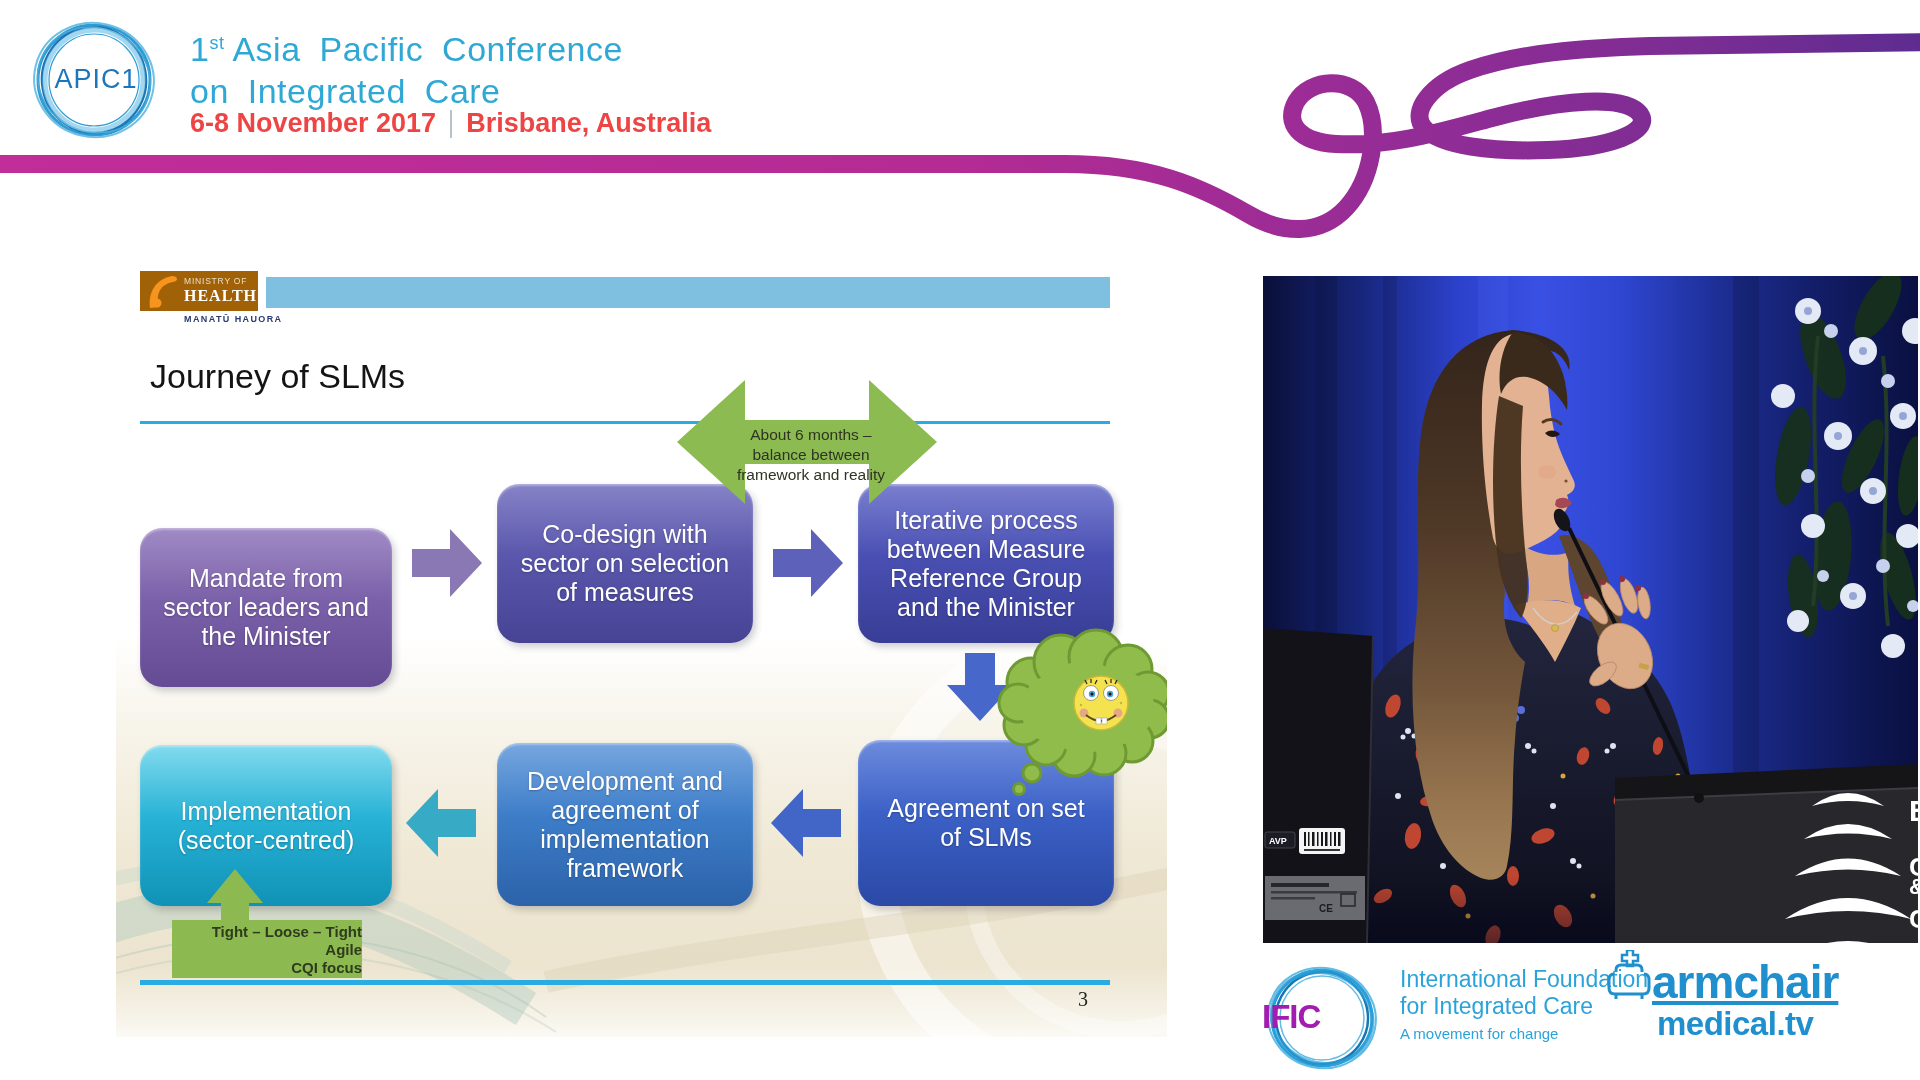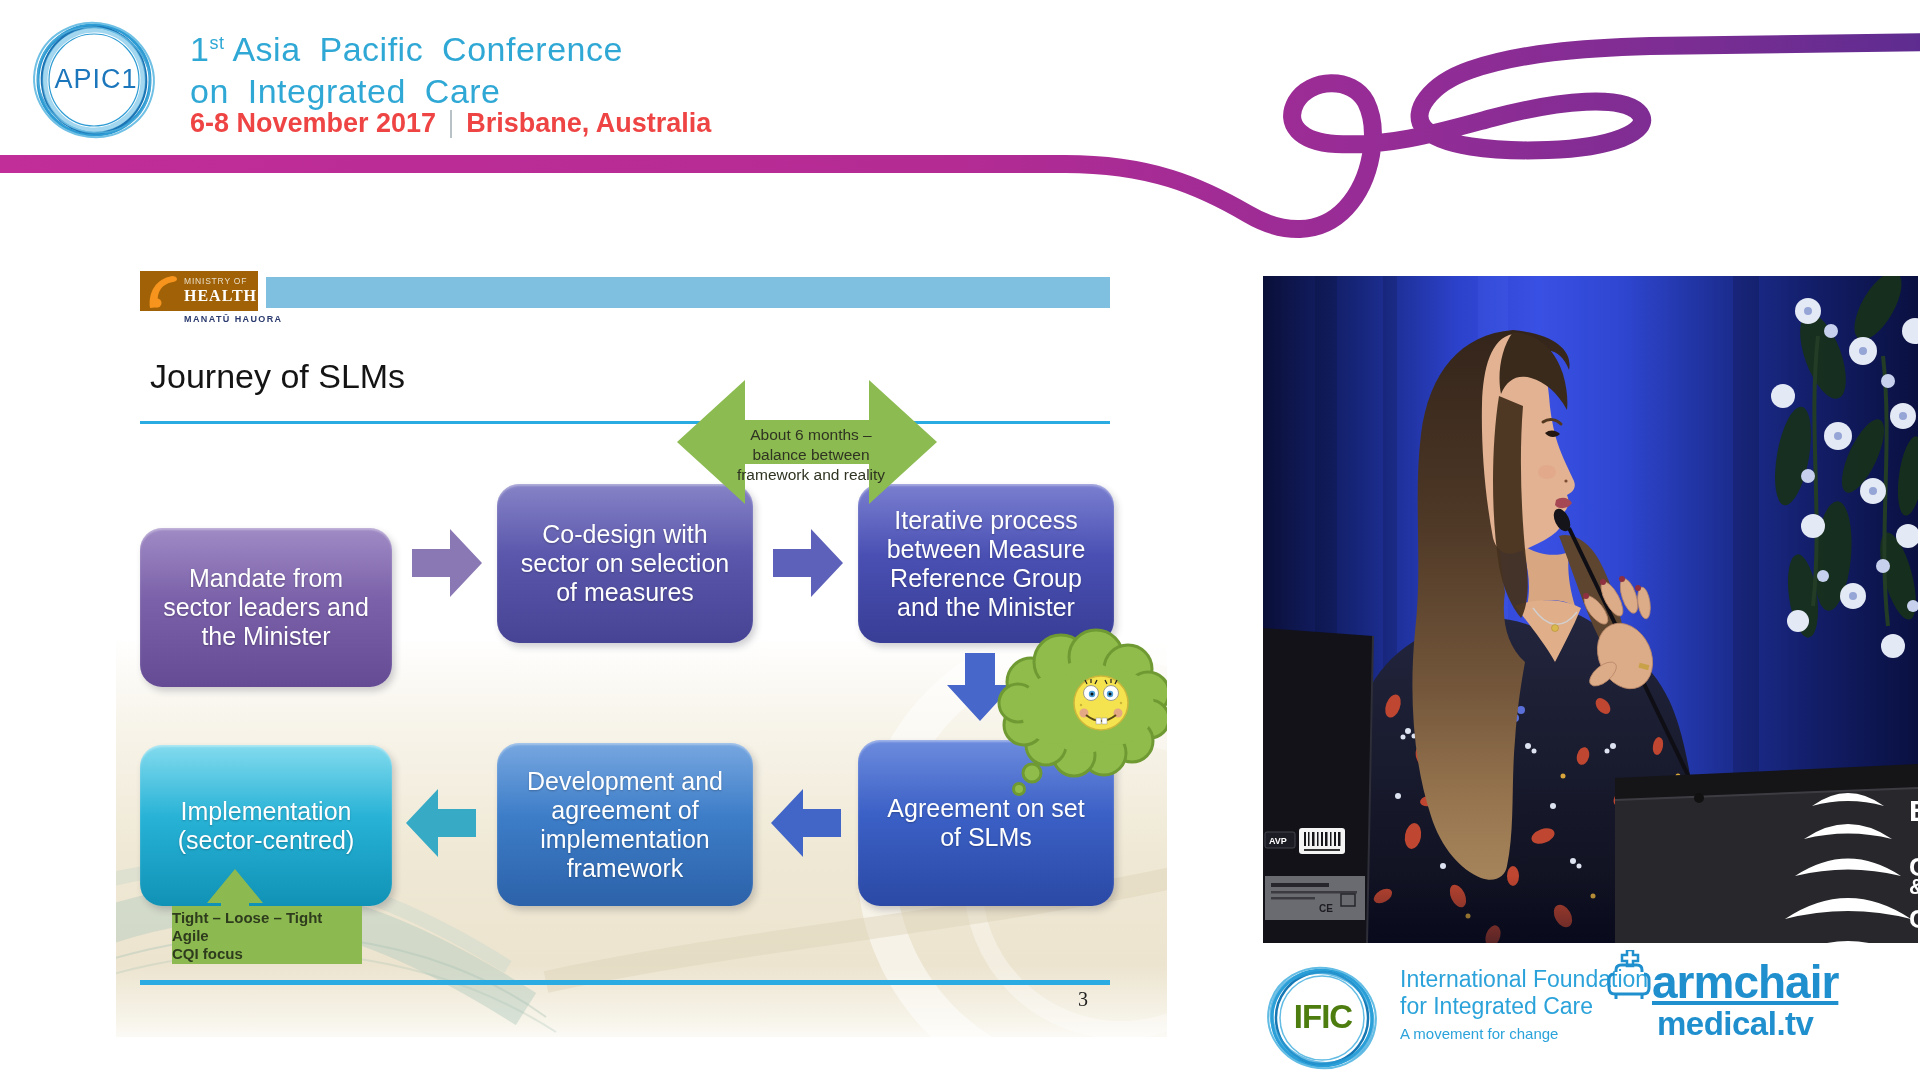--- a/index.html
+++ b/index.html
@@ -50,33 +50,33 @@
   #b3{left:742px;top:227px;width:256px;height:159px;background:linear-gradient(180deg,#7a7fd0 0%,#4a50b3 45%,#383d95 100%);}
   #b4{left:742px;top:483px;width:256px;height:166px;background:linear-gradient(180deg,#6d8cde 0%,#3b60c6 45%,#2b49a5 100%);}
   #b5{left:381px;top:486px;width:256px;height:163px;background:linear-gradient(180deg,#77a7e0 0%,#3d7dc8 45%,#2c62a9 100%);}
   #b6{left:24px; top:488px;width:252px;height:161px;background:linear-gradient(180deg,#83dbee 0%,#27b2d6 45%,#1092b6 100%);}
 
   .flow-low,.flow-high{position:absolute;left:0;top:0;width:1051px;height:780px;pointer-events:none;}
   .flow-low{z-index:1;} .flow-high{z-index:4;}
   .annot{position:absolute;left:575px;top:168px;width:240px;z-index:5;text-align:center;
     font-size:15.5px;line-height:20px;color:#2f3422;}
   .annot span{display:block;}
-  .note{position:absolute;left:56px;top:649px;width:190px;height:58px;z-index:5;
+  .note{position:absolute;left:56px;top:663px;width:190px;height:58px;z-index:5;
     background:#8cba50;color:#2e3b1d;font-size:15px;font-weight:bold;line-height:18px;
-    text-align:left;padding-top:3px;box-sizing:border-box;}
+    text-align:right;padding-top:3px;box-sizing:border-box;}
   .note span{display:block;}
 
   
   .video{position:absolute;left:1237px;top:276px;width:655px;height:667px;
     background:#0c1240;overflow:hidden;margin-left:26px;}
 
   
   .ific{position:absolute;left:1262px;top:956px;width:122px;height:124px;}
-  .ific-acronym{position:absolute;left:0;right:0;top:42px;text-align:center;
-    font-size:33px;font-weight:bold;color:#4d7c0f;letter-spacing:-1px;}
+  .ific-acronym{position:absolute;left:0;right:0;top:42px;
+    font-size:33px;font-weight:bold;color:#a21caf;letter-spacing:-1px;}
   .ific-text{position:absolute;left:1400px;top:966px;color:#2ba3da;}
   .ific-l{font-size:23px;line-height:27px;}
   .ific-tag{font-size:15px;margin-top:5px;}
   .armchair-icon{position:absolute;left:1606px;top:950px;width:46px;height:52px;}
   .armchair-text{position:absolute;left:1652px;top:958px;color:#1f8fce;font-weight:bold;}
   .arm-l1{font-size:46px;line-height:48px;letter-spacing:-1px;text-decoration:underline;}
   .arm-l2{font-size:33px;line-height:36px;margin-left:5px;letter-spacing:-.5px;}
 </style>
 </head>
 <body>

